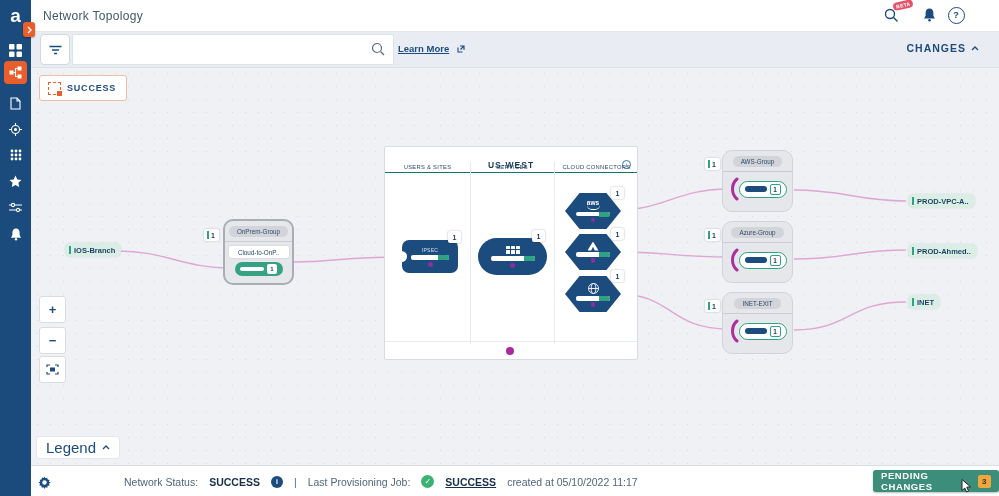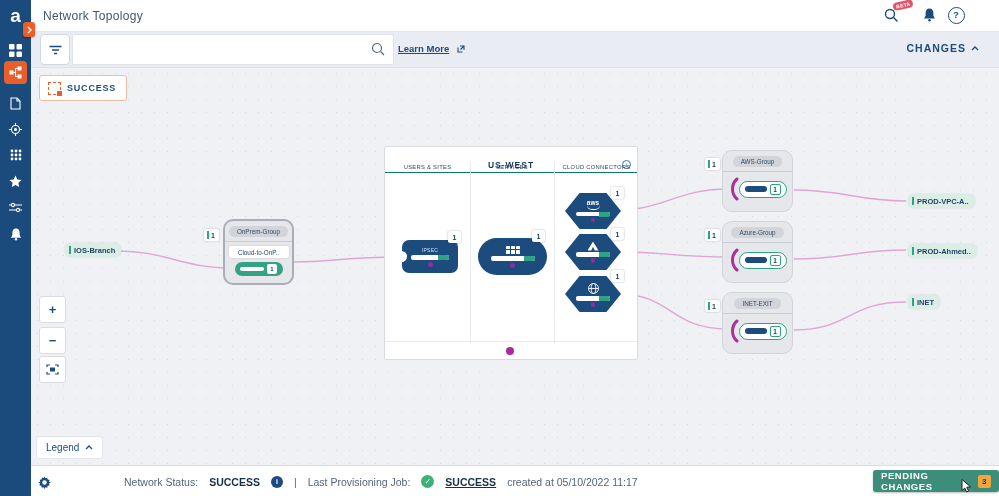--- a/index.html
+++ b/index.html
@@ -43,21 +43,21 @@
         background-image:radial-gradient(circle,#d3d8e1 .9px,transparent 1px);background-size:13px 13px;z-index:1;}
   svg.lines{position:absolute;left:0;top:0;z-index:2;pointer-events:none;}
   .designer{position:absolute;left:39px;top:75px;height:24px;background:#fff;border:1px solid #edbda4;border-radius:3px;
         display:flex;align-items:center;gap:6px;padding:0 10px 0 8px;z-index:3;}
   .designer-ico{width:11px;height:11px;border:1.4px dashed #e95e2b;position:relative;}
   .designer-ico:after{content:"";position:absolute;right:-2px;bottom:-2px;width:5px;height:5px;background:#e95e2b;}
   .designer-label{font-size:9px;font-weight:bold;color:#1c4b7e;letter-spacing:.8px;}
   .zbtn{position:absolute;left:39px;width:25px;height:25px;background:#fff;border:1px solid #d9dde3;border-radius:3px;
         display:flex;align-items:center;justify-content:center;color:#1c4b7e;z-index:3;font-size:13px;font-weight:bold;}
   .legend{position:absolute;left:36px;top:436px;height:21px;background:#fff;border:1px solid #e3e6eb;border-radius:3px;
-        display:flex;align-items:center;gap:6px;padding:0 9px;font-size:10px;color:#1c4b7e;z-index:3;}
+        display:flex;align-items:center;gap:6px;padding:0 9px;font-size:15px;color:#1c4b7e;z-index:3;}
 
   
   .region{position:absolute;left:384px;top:146px;width:254px;height:214px;background:#fff;border:1px solid #d8dbe2;
         border-radius:2px;z-index:3;box-sizing:border-box;}
   .region-head{position:absolute;left:0;top:0;width:100%;height:15px;border-bottom:1px solid #0f766e;
         display:flex;align-items:center;justify-content:center;margin-top:10px;}
   .region-title{font-size:8.5px;font-weight:bold;color:#173a5c;letter-spacing:1px;}
   .region-info{position:absolute;right:6px;top:3px;width:9px;height:9px;border:1px solid #3274b5;border-radius:50%;
         color:#3274b5;font-size:6px;display:flex;align-items:center;justify-content:center;box-sizing:border-box;}
   .region-info:before{content:"i";}

